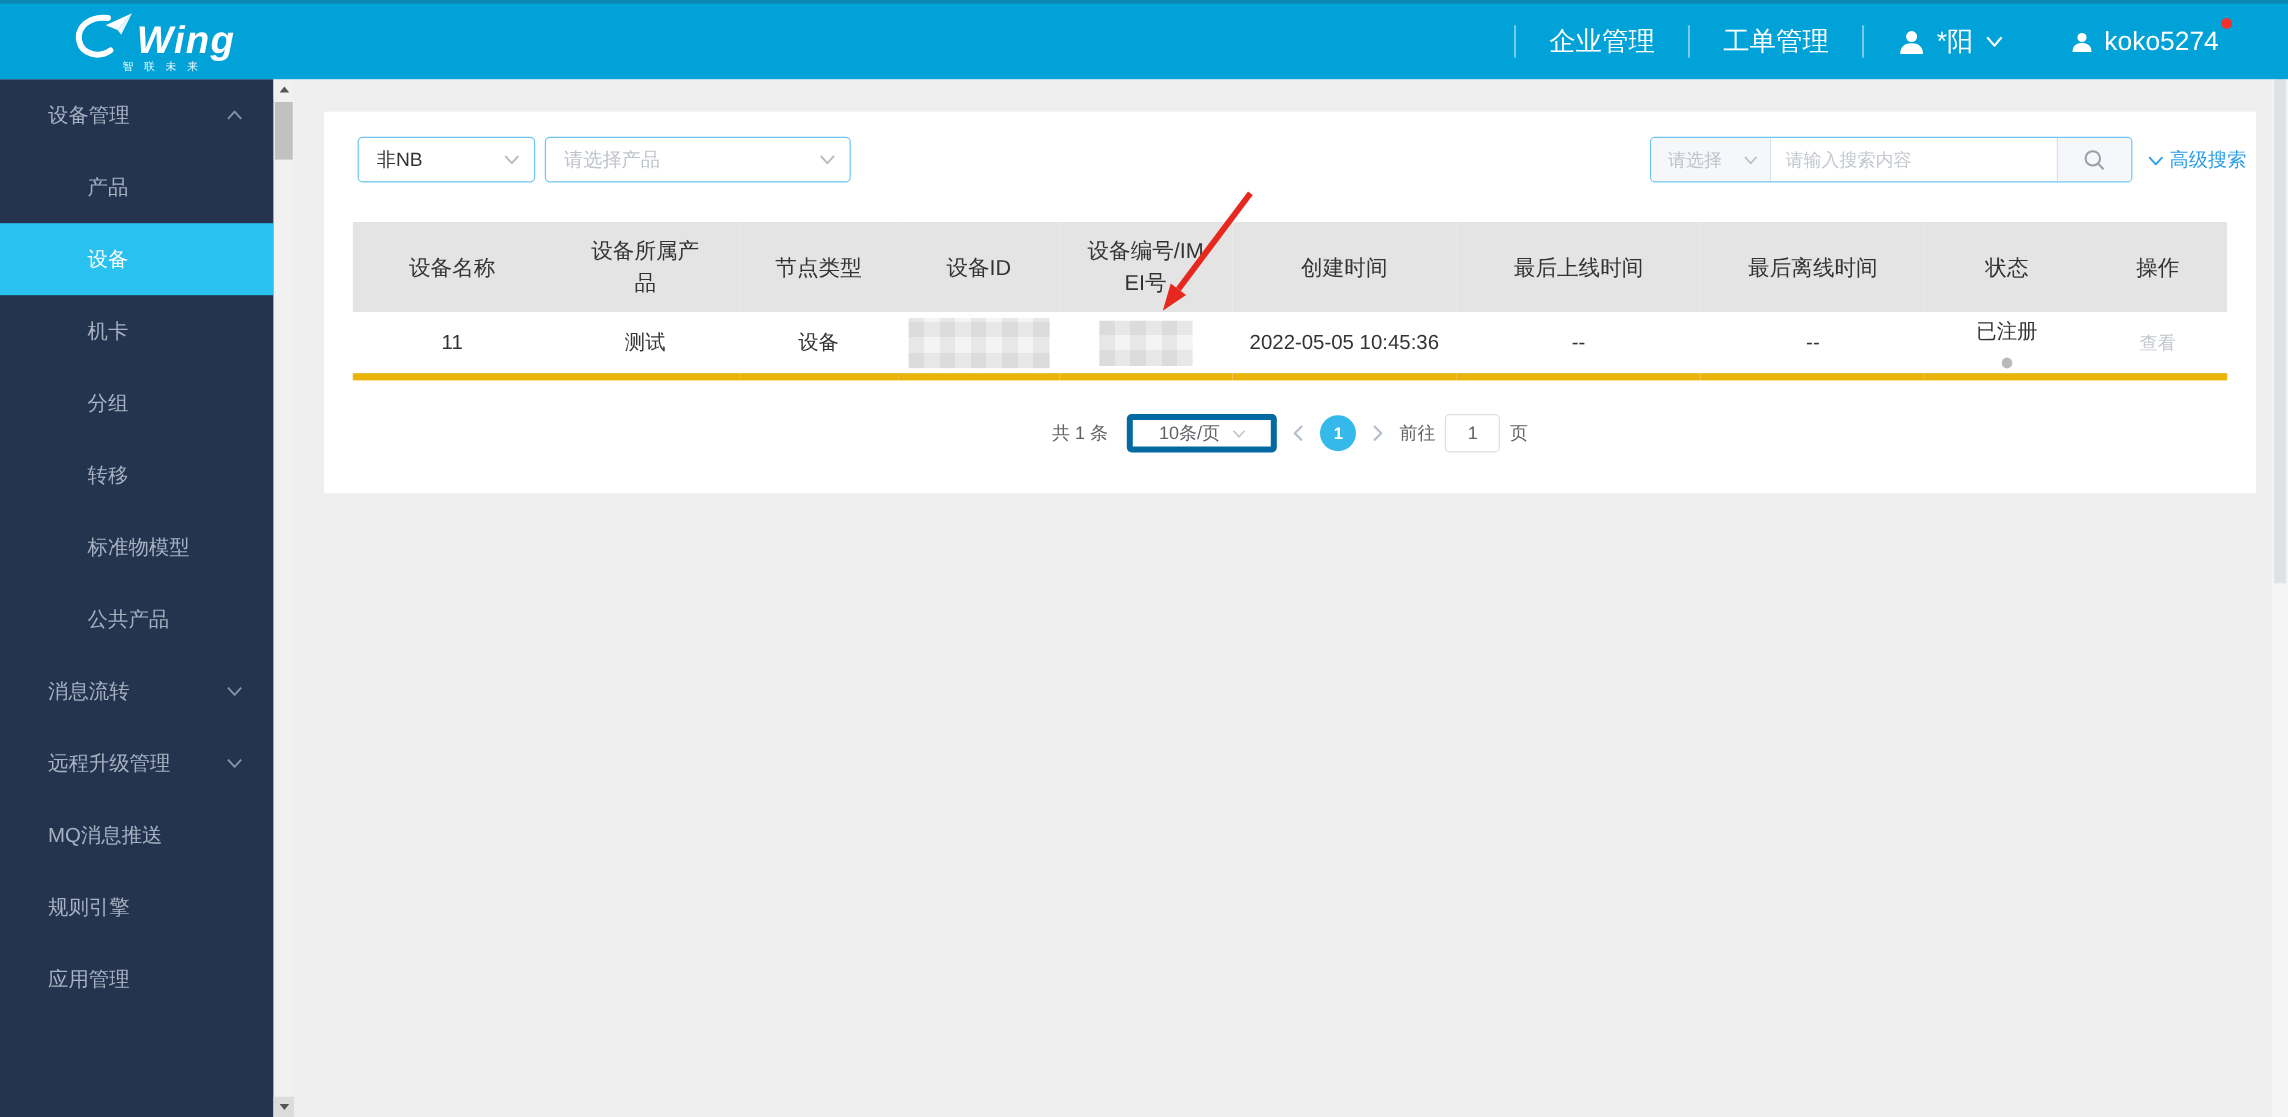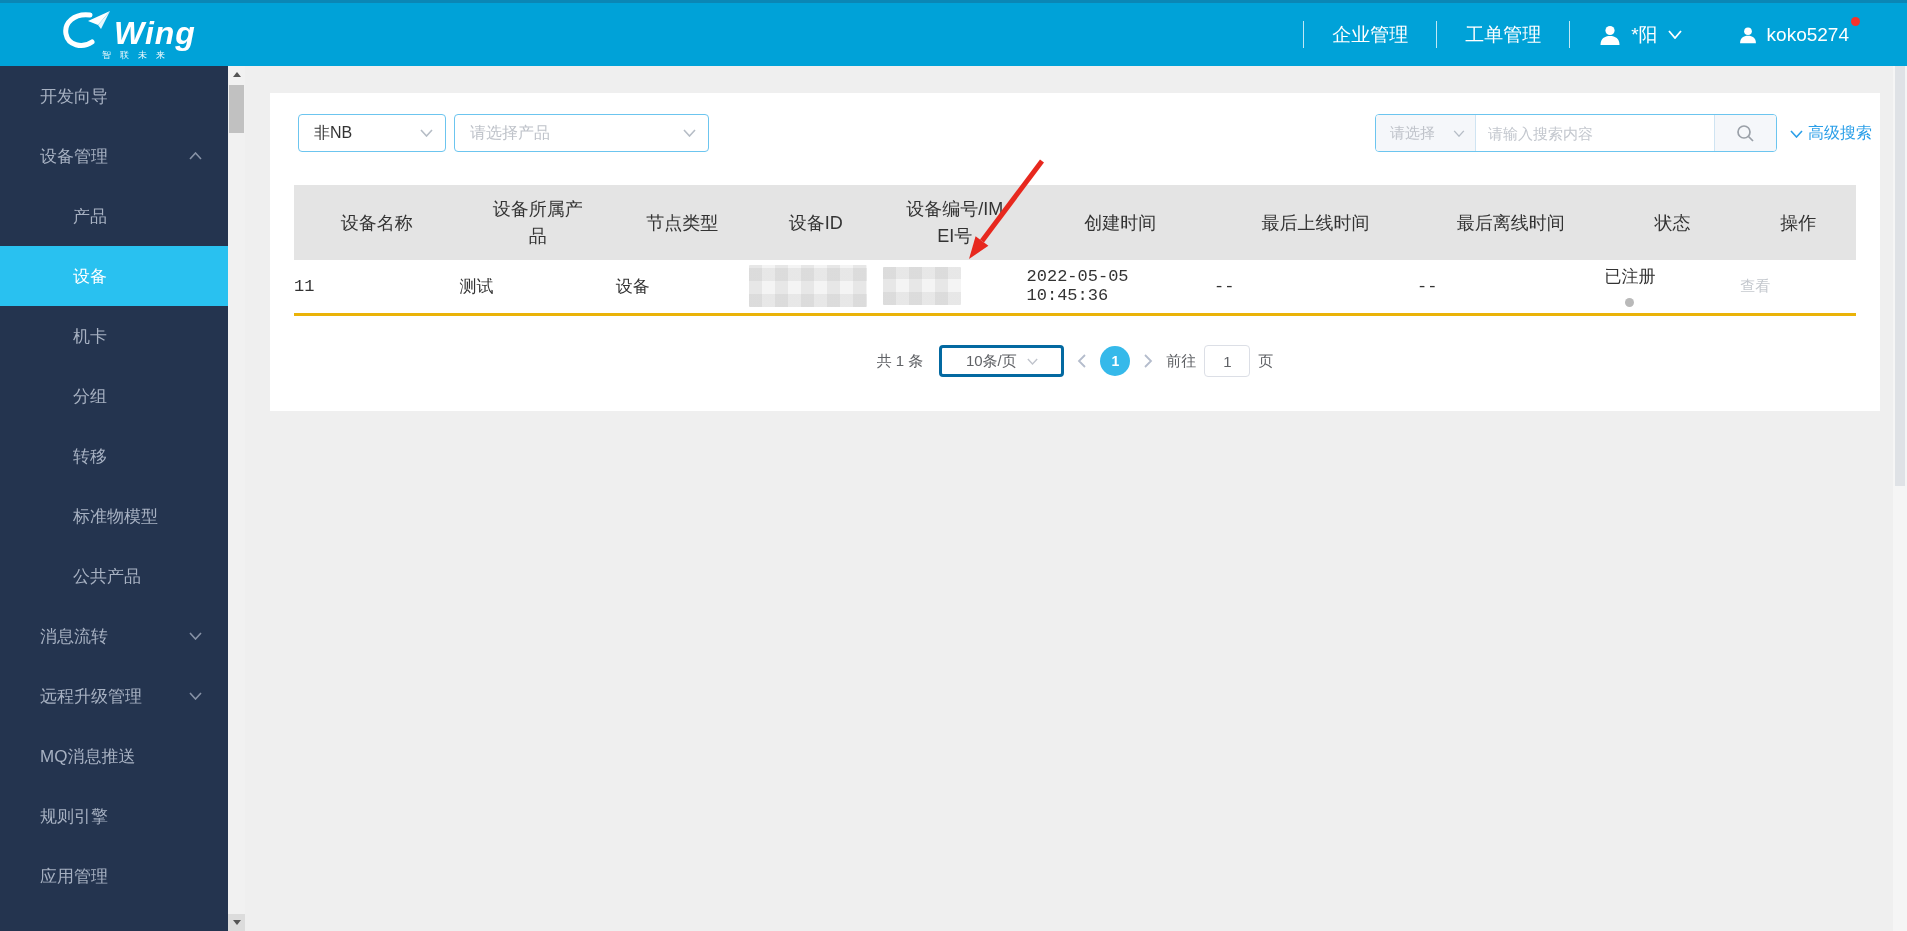--- a/index.html
+++ b/index.html
@@ -8,21 +8,21 @@
   .app { position:relative; width:1907px; height:931px; background:#efefef; overflow:hidden; }
 
   
   .topbar { position:absolute; left:0; top:0; right:0; height:66px; background:#00a2d8;
             border-top:3px solid #0b86b5; display:flex; align-items:center; color:#fff; z-index:6; }
   .logo { margin-left:60px; display:flex; flex-direction:column; line-height:1; }
   .logo-row { display:flex; align-items:flex-end; }
   .logo-mark { width:52px; height:40px; }
   .logo-text { font-size:32px; font-weight:bold; font-style:italic; letter-spacing:1px; margin-left:2px; }
   .logo-sub { font-size:9px; letter-spacing:9px; margin-left:42px; margin-top:2px; opacity:.95; }
-  .topnav { margin-left:auto; display:flex; align-items:center; padding-right:30px; font-size:19px;padding-left:48px; }
+  .topnav { margin-left:auto; display:flex; align-items:center; padding-right:30px; font-size:22px;padding-left:48px; }
   .topnav-item { padding:0 28px; display:flex; align-items:center; cursor:pointer; white-space:nowrap; }
   .topnav-sep { width:1px; height:27px; background:rgba(255,255,255,.75); }
   .user-icon-svg { width:24px; height:24px; margin-right:9px; }
   .user-icon-svg.small { width:20px; height:20px; }
   .chev { width:14px; height:9px; margin-left:10px; }
   .account-wrap { position:relative; }
   .notify-dot { position:absolute; top:-7px; right:-11px; width:9px; height:9px; border-radius:50%; background:#f5322a; }
 
   
   .sidebar { position:absolute; left:0; top:66px; width:228px; bottom:0; background:#24344f;
@@ -68,38 +68,38 @@
   .search-input::placeholder { color:#c3c7ce; }
   .search-append { width:62px; background:#f5f7fa; border-left:1px solid #cfe4f2; display:flex;
                    align-items:center; justify-content:center; cursor:pointer; }
   .advanced { position:absolute; top:30px; left:1520px; display:flex; align-items:center; gap:5px;
               color:#2b9fe8; font-size:16px; cursor:pointer; white-space:nowrap; }
   .advanced .adv-chev { width:13px; height:8px; }
 
   
   .tbl { position:absolute; left:24px; top:92px; width:1562px; border-collapse:collapse; table-layout:fixed; font-size:17px; color:#333; }
   .tbl thead td { background:#e4e4e4; height:75px; text-align:center; vertical-align:middle; font-size:18px; }
-  .tbl tbody td { background:#fff; height:54px; vertical-align:middle; border-bottom:3px solid #eab308;font-family:Liberation Mono, monospace; }
+  .tbl tbody td { background:#fff; height:54px; text-align:center; vertical-align:middle; border-bottom:6px solid #eab308; }
   .th-wrap2 { display:inline-block; width:94px; line-height:1.45; word-break:break-all; }
   .th-wrap5 { display:inline-block; width:106px; line-height:1.45; word-break:break-all; }
   .mosaic { display:inline-block; vertical-align:middle; border-radius:1px;
     background:
       repeating-linear-gradient(0deg, rgba(120,120,120,.10) 0 13px, rgba(255,255,255,0) 13px 26px),
       repeating-linear-gradient(90deg, #e7e7e7 0 13px, #f4f4f4 13px 26px); }
   .mosaic.id { width:118px; height:42px; }
   .mosaic.imei { width:78px; height:38px; }
   .status-cell { display:inline-flex; align-items:center; gap:10px;flex-direction:column; }
   .status-dot { width:9px; height:9px; border-radius:50%; background:#b9b9b9; }
   .link-view { color:#c4c8ce; cursor:pointer; font-size:15px; }
 
   
   .pager { position:absolute; left:0; right:0; top:252px; display:flex; justify-content:center;
            align-items:center; font-size:15px; color:#606266; }
   .pg-total { margin-right:16px; }
-  .pg-size { width:125px; height:32px; border:3px solid #0369a1; border-radius:4px; display:flex;
+  .pg-size { width:125px; height:32px; border:5px solid #0369a1; border-radius:4px; display:flex;
              align-items:center; justify-content:center; gap:10px; color:#606266; cursor:pointer; background:#fff; }
   .pg-size .sel-chev { width:11px; height:7px; color:#c0c4cc; }
   .pg-arrow { width:28px; height:28px; display:flex; align-items:center; justify-content:center;
               color:#b4bccc; cursor:pointer; margin:0 4px; }
   .pg-arrow svg { width:10px; height:14px; }
   .pg-current { width:30px; height:30px; border-radius:50%; background:#35b9ea; color:#fff;
                 display:flex; align-items:center; justify-content:center; font-size:14px; font-weight:bold; cursor:default; }
   .pg-goto { display:flex; align-items:center; gap:8px; }
   .pg-input { width:46px; height:32px; border:1px solid #dcdfe6; border-radius:4px; text-align:center;
               font-size:15px; color:#606266; outline:none; font-family:"Liberation Sans","DejaVu Sans",sans-serif; }
@@ -152,23 +152,20 @@
         </svg>
         <span class="account-wrap">
           <span>koko5274</span>
           <span class="notify-dot"></span>
         </span>
       </div>
     </div>
   </div>
 
   <div class="sidebar">
-    <div class="menu-item">
-      <span>开发向导</span>
-    </div>
     <div class="menu-item">
       <span>设备管理</span>
       <svg class="menu-chev" viewBox="0 0 13 8">
         <polyline points="1,7 6.5,1 12,7" fill="none" stroke="currentColor" stroke-width="1.6"></polyline>
       </svg>
     </div>
     <div class="menu-item sub">
       <span>产品</span>
     </div>
     <div class="menu-item sub active">

